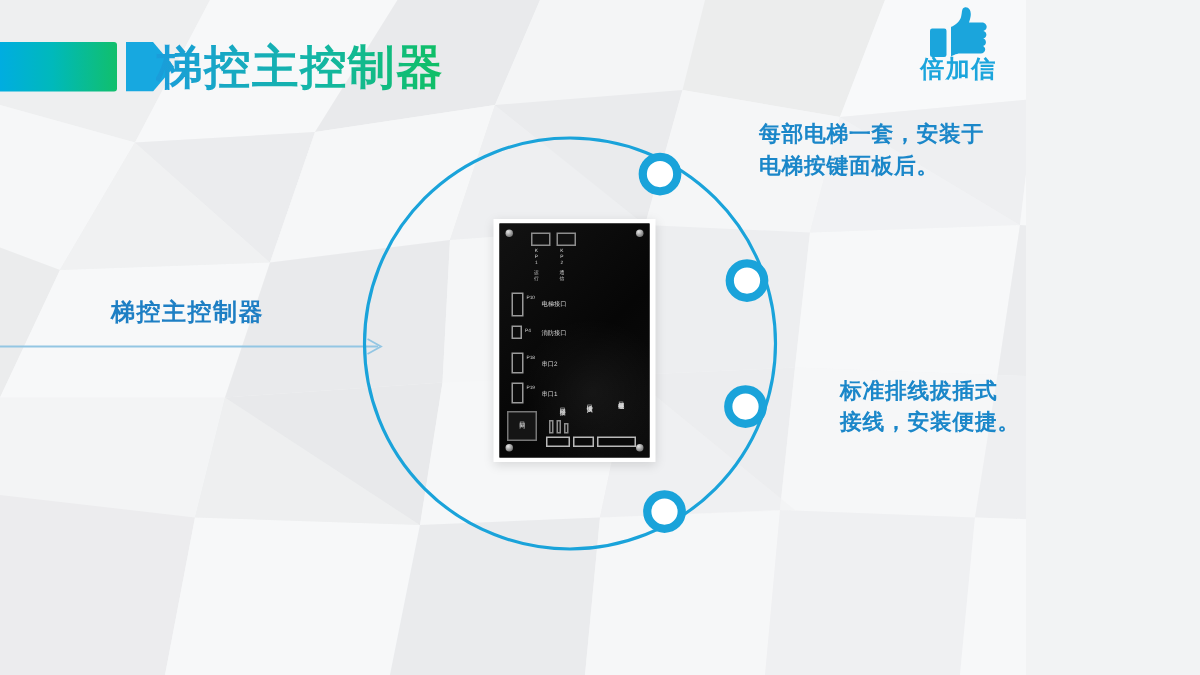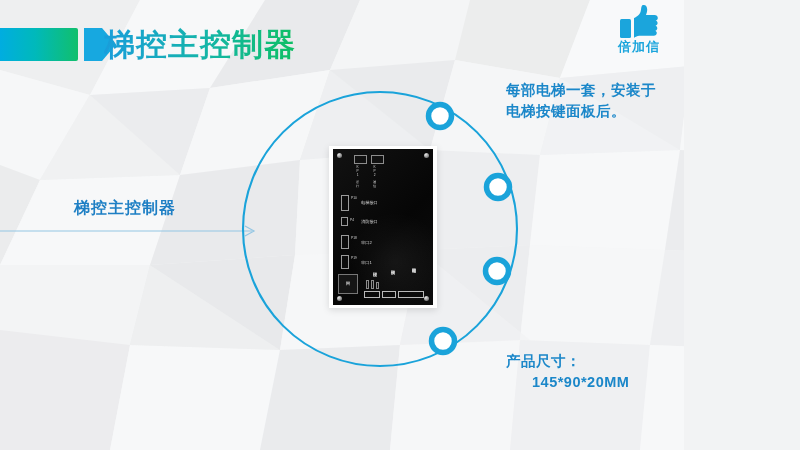--- a/index.html
+++ b/index.html
@@ -46,21 +46,21 @@
     white-space:nowrap;
   }
 
   
   .logo-wrap {
     position:absolute; right:12px; top:4px;
     width:66px; height:50px;
     text-align:center;
   }
   .logo-caption {
-    font-size:13px; font-weight:bold; color:#1ba5dc;
+    font-size:16px; font-weight:bold; color:#1ba5dc;
     letter-spacing:1px; line-height:12px; margin-top:1px;
   }
 
   
   .left-label {
     position:absolute; left:74px; top:198px;
     font-size:16px; font-weight:bold; color:#1e7fc4;
     letter-spacing:1px; white-space:nowrap;
   }
   .left-arrow { position:absolute; left:0px; top:222px; width:262px; height:18px; }
@@ -253,19 +253,17 @@
     <div class="edge-conn" style="left:49px; top:142px; width:14px; height:7px;"></div>
     <div class="edge-conn" style="left:65px; top:142px; width:26px; height:7px;"></div>
 
     <div class="hdr" style="left:33px; top:131px; width:3px; height:9px; border-width:0.6px;"></div>
     <div class="hdr" style="left:38px; top:131px; width:3px; height:9px; border-width:0.6px;"></div>
     <div class="hdr" style="left:43px; top:133px; width:3px; height:7px; border-width:0.6px;"></div>
   </div>
 
   <div class="rtext b1">每部电梯一套，安装于
 电梯按键面板后。</div>
-
-  <div class="rtext b4">
-    <span>产品尺寸：</span>
-    <span class="dim-val">145*90*20MM</span>
-  </div>
+  <div class="rtext b3">标准排线拔插式
+接线，安装便捷。</div>
+
 
 </div>
 
 </body></html>

